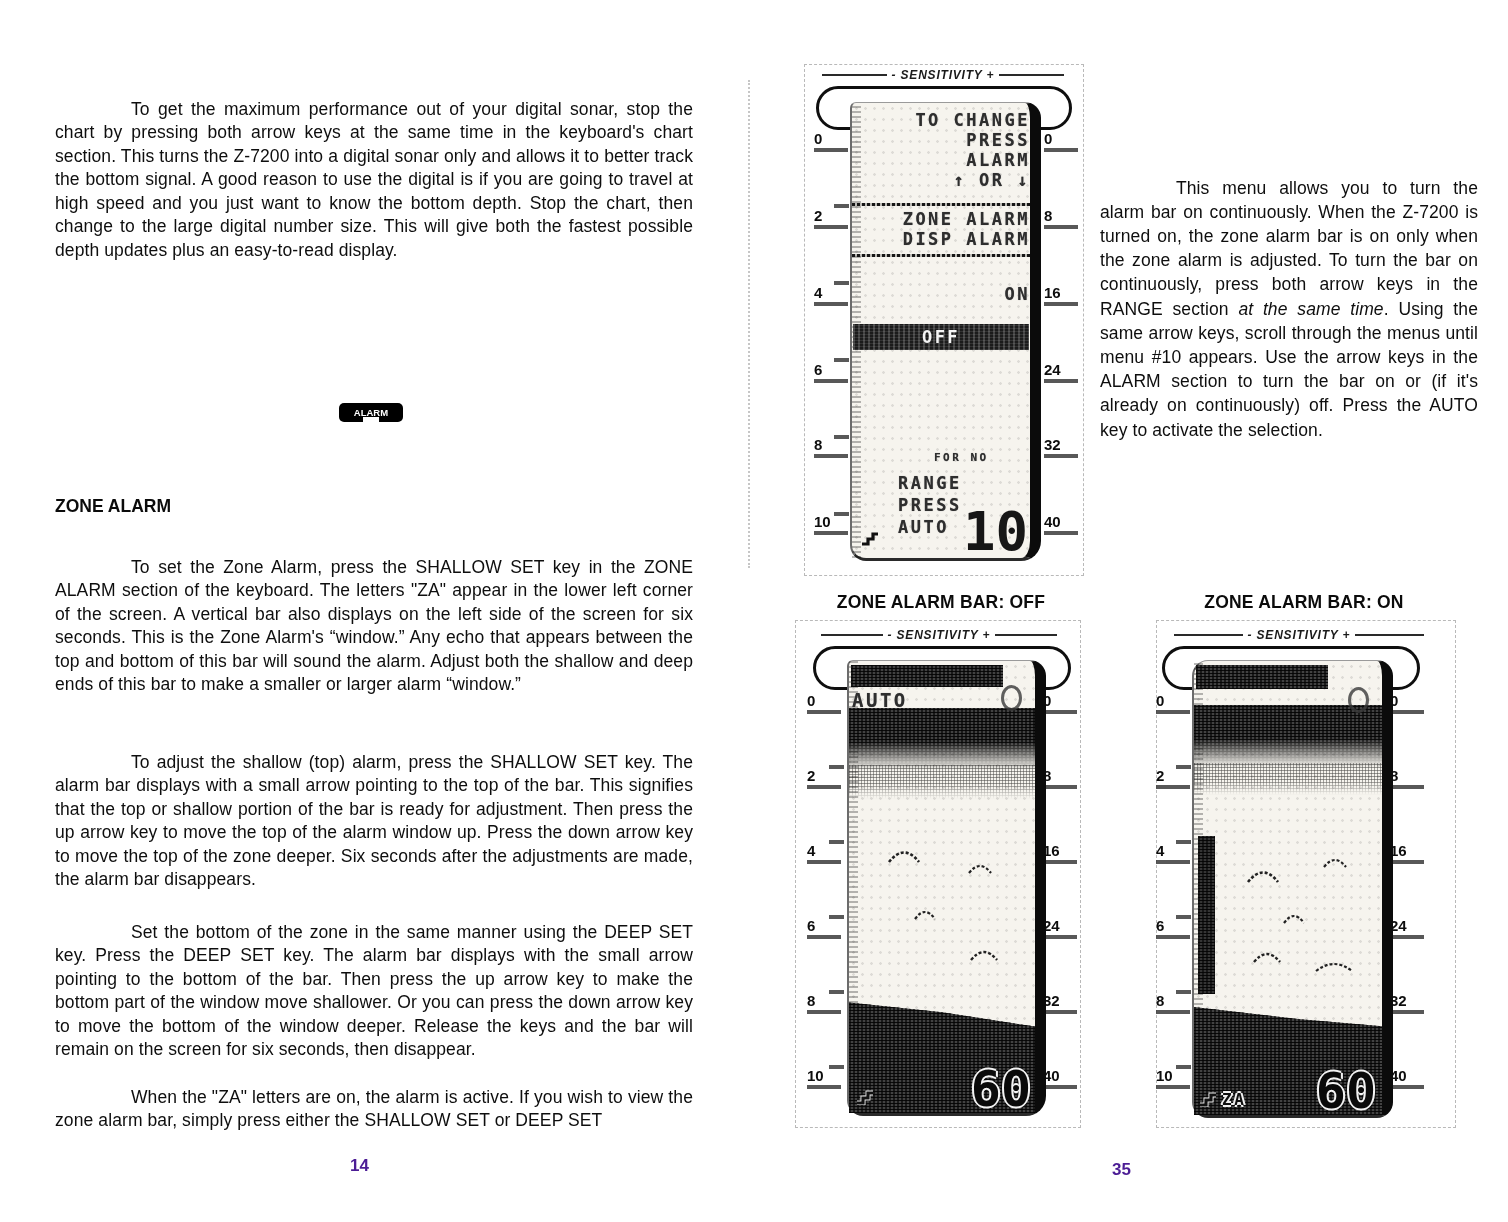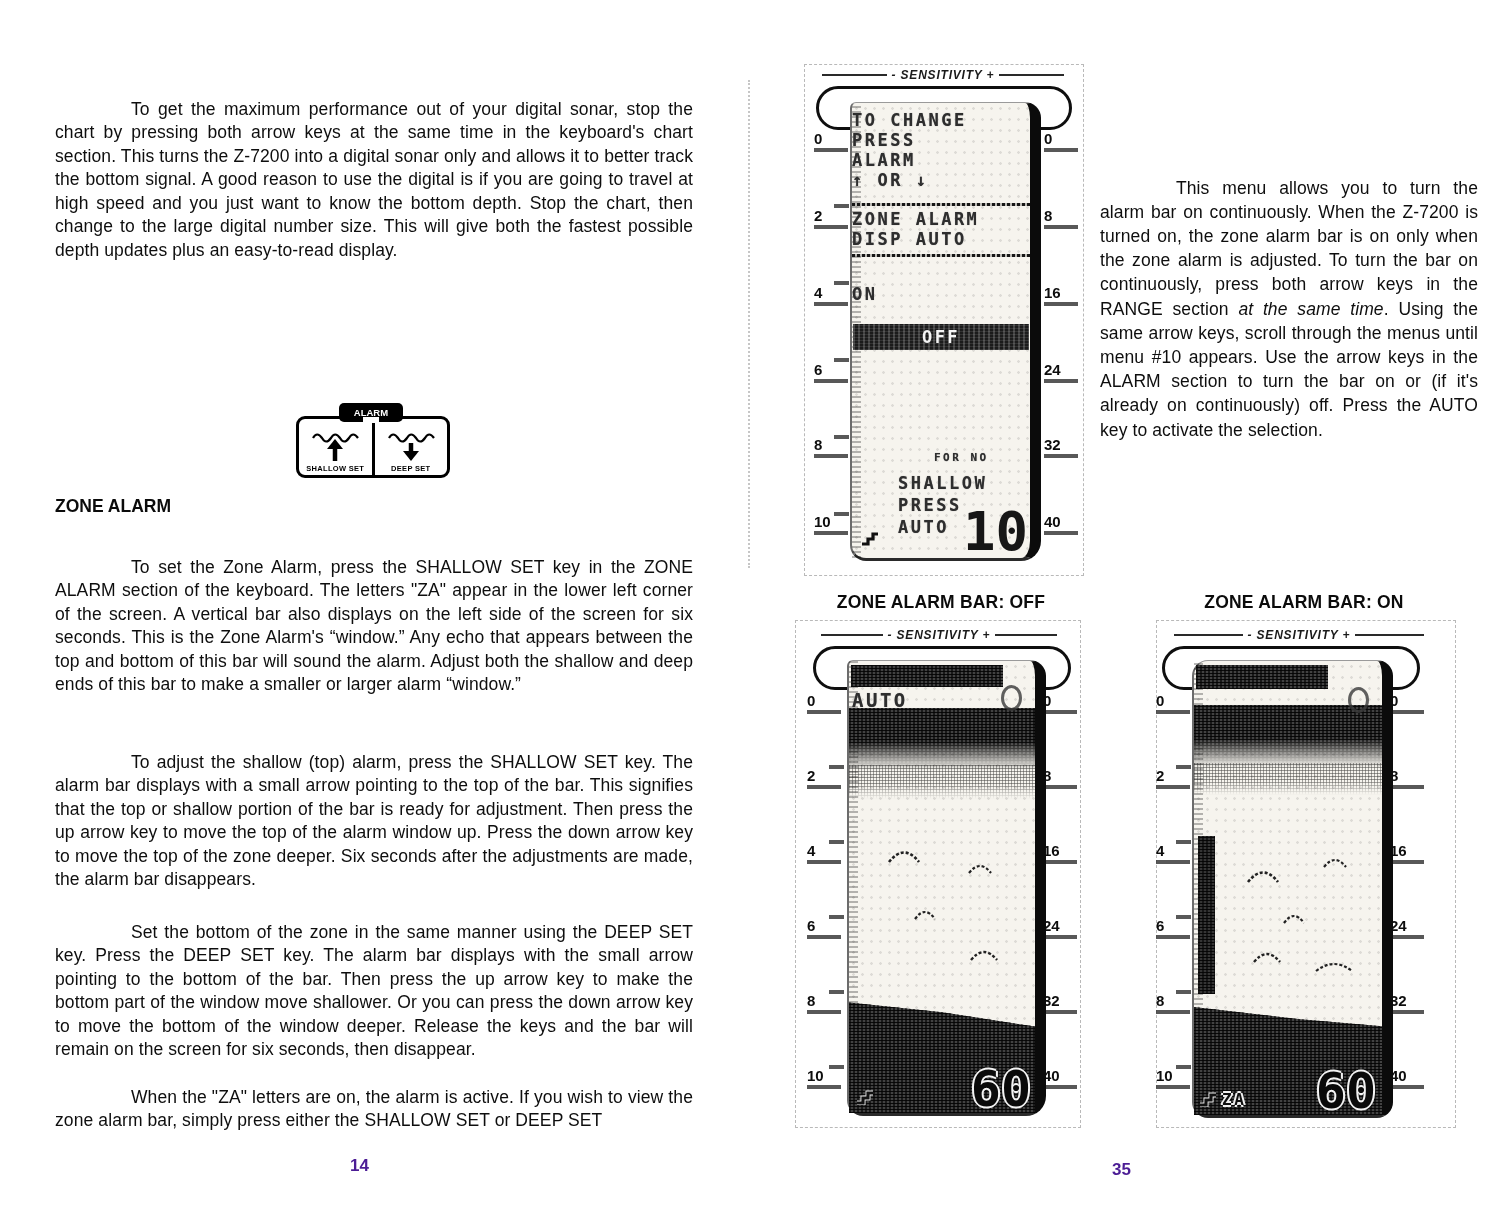--- a/index.html
+++ b/index.html
@@ -44,21 +44,21 @@
        background:repeating-linear-gradient(0deg, rgba(0,0,0,.55) 0 2px, transparent 2px 5px);}
   .num{display:block;font-weight:bold;font-size:15px;color:#0d0d0d;line-height:14px;}
   .srow{position:absolute;width:40px;}
   .smudge{display:block;width:34px;height:4px;background:#3c3c3c;filter:blur(.7px);
           margin-top:2px;opacity:.85;}
   .srow.right .num{text-align:left;}
   .mticks{position:absolute;width:15px;background-repeat:repeat-y;opacity:.8;}
 
   .dm{font-family:"DejaVu Sans Mono",monospace;font-weight:bold;color:#2e2e2e;
       letter-spacing:2.5px;text-shadow:0 0 .8px #7a7a7a;}
-  .dm-line{position:absolute;left:0;right:0;text-align:left;font-size:17px;line-height:19px;}
+  .dm-line{position:absolute;left:0;right:0;text-align:right;font-size:17px;line-height:19px;}
   .divider{position:absolute;left:0;right:0;height:3px;
       background:repeating-linear-gradient(90deg,#161616 0 3px, rgba(0,0,0,.25) 3px 5px);}
   .offband{position:absolute;left:1px;right:1px;height:26px;background-color:#1b1b1b;
       background-image:repeating-linear-gradient(90deg, rgba(255,255,255,.18) 0 2px, transparent 2px 5px),
                        repeating-linear-gradient(0deg, rgba(255,255,255,.10) 0 1px, transparent 1px 3px);
       display:flex;align-items:center;justify-content:center;}
   .offband .dm{color:#f4f4f4;text-shadow:none;font-size:17px;}
   .bignum{position:absolute;font-family:"DejaVu Sans Mono",monospace;font-weight:bold;
       font-size:54px;line-height:48px;color:#161616;letter-spacing:0;}
   .bignum.halo{color:#0a0a0a;
@@ -83,38 +83,20 @@
 <div class="sheet">
 
   <p class="para ind" style="left:55px;top:80px;width:638px;">To get the maximum performance out of your digital sonar, stop the chart by pressing both arrow keys at the same time in the keyboard's chart section.  This turns the Z-7200 into a digital sonar only and allows it to better track the bottom signal.  A good reason to use the digital is if you are going to travel at high speed and you just want to know the bottom depth.  Stop the chart, then change to the large digital number size.  This will give both the fastest possible depth updates plus an easy-to-read display.</p>
 
 
   <div class="alarm-key">
     <div class="alarm-tab">
       <span>ALARM</span>
     </div>
     <div class="alarm-notch"></div>
-    <div class="alarm-body">
-      <div class="alarm-cell">
-        <svg width="58" height="34" viewBox="0 0 58 34">
-          <path d="M7 8 q4 -7 9 0 q4 7 9 0 q4 -7 9 0 q4 7 9 0 q4 -7 9 0" fill="none" stroke="#000" stroke-width="2.2"></path>
-          <path d="M29 31 V17" stroke="#000" stroke-width="4.5"></path>
-          <path d="M29 9 L21 19 H37 Z" fill="#000"></path>
-        </svg>
-        <span class="alarm-cell-label">SHALLOW SET</span>
-      </div>
-      <div class="alarm-cell">
-        <svg width="58" height="34" viewBox="0 0 58 34">
-          <path d="M7 8 q4 -7 9 0 q4 7 9 0 q4 -7 9 0 q4 7 9 0 q4 -7 9 0" fill="none" stroke="#000" stroke-width="2.2"></path>
-          <path d="M29 13 V23" stroke="#000" stroke-width="4.5"></path>
-          <path d="M29 31 L21 21 H37 Z" fill="#000"></path>
-        </svg>
-        <span class="alarm-cell-label">DEEP SET</span>
-      </div>
-    </div>
   </div>
 
   <div class="h-bold" style="left:55px;top:496px;">ZONE ALARM</div>
 
   <p class="para ind" style="left:55px;top:538px;width:638px;">To set the Zone Alarm, press the SHALLOW SET key in the ZONE ALARM section of the keyboard.   The letters "ZA" appear in the lower left corner of the screen.  A vertical bar also displays on the left side of the screen for six seconds.  This is the Zone Alarm's “window.” Any echo that appears between the top and bottom of this bar will sound the alarm.  Adjust both the shallow and deep ends of this bar to make a smaller or larger alarm “window.”</p>
 
   <p class="para ind" style="left:55px;top:733px;width:638px;">To adjust the shallow (top) alarm, press the SHALLOW SET key. The alarm bar displays with a small arrow pointing to the top of the bar.  This signifies that the top or shallow portion of the bar is ready for adjustment. Then press the up arrow key to move the top of the alarm window up.  Press the down arrow key to move the top of the zone deeper.  Six seconds after the adjustments are made, the alarm bar disappears.</p>
 
   <p class="para ind" style="left:55px;top:903px;width:638px;">Set the bottom of the zone in the same manner using the DEEP SET key.   Press the DEEP SET key.  The alarm bar displays with the small arrow pointing to the bottom of the bar.  Then press the up arrow key to make the bottom part of the window move shallower.  Or you can press the down arrow key to move the bottom of the window deeper.   Release the keys and the bar will remain on the screen for six seconds, then disappear.</p>
 
@@ -193,28 +175,28 @@
       </div>
 
     <div class="lcd" style="left:50px;top:40px;width:178px;height:455px;">
       <div class="edge-noise"></div>
       <div class="dm dm-line" style="top:8px;">TO CHANGE</div>
       <div class="dm dm-line" style="top:28px;">PRESS</div>
       <div class="dm dm-line" style="top:48px;">ALARM</div>
       <div class="dm dm-line" style="top:68px;">↑ OR ↓</div>
       <div class="divider" style="top:100px;"></div>
       <div class="dm dm-line" style="top:107px;">ZONE ALARM</div>
-      <div class="dm dm-line" style="top:127px;">DISP AUTO</div>
+      <div class="dm dm-line" style="top:127px;">DISP ALARM</div>
       <div class="divider" style="top:151px;"></div>
       <div class="dm dm-line" style="top:182px;">ON</div>
       <div class="offband" style="top:221px;">
         <span class="dm">OFF</span>
       </div>
       <div class="dm" style="position:absolute;left:46px;top:348px;font-size:11px;margin-left:36px;">FOR NO</div>
-      <div class="dm" style="position:absolute;left:46px;top:370px;font-size:17px;">SHALLOW</div>
+      <div class="dm" style="position:absolute;left:46px;top:370px;font-size:17px;">RANGE</div>
       <div class="dm" style="position:absolute;left:46px;top:392px;font-size:17px;">PRESS</div>
       <div class="dm" style="position:absolute;left:46px;top:414px;font-size:17px;">AUTO</div>
       <div class="bignum" style="right:2px;bottom:2px;">10</div>
       <svg class="arch" style="left:8px;bottom:12px;" width="20" height="17" viewBox="0 0 20 17">
         <path d="M2 15 h6 v-5 h5 v-5 h5" fill="none" stroke="#111" stroke-width="3.2"></path>
       </svg>
     </div>
   </div>
 
   <div class="screen" style="left:795px;top:592px;width:292px;height:540px;">

